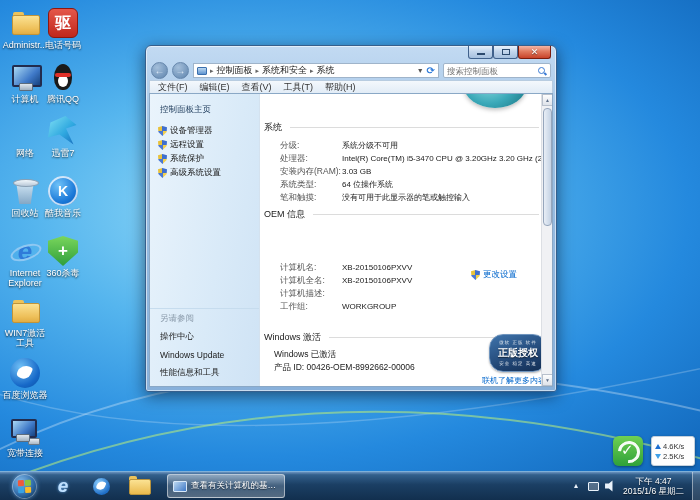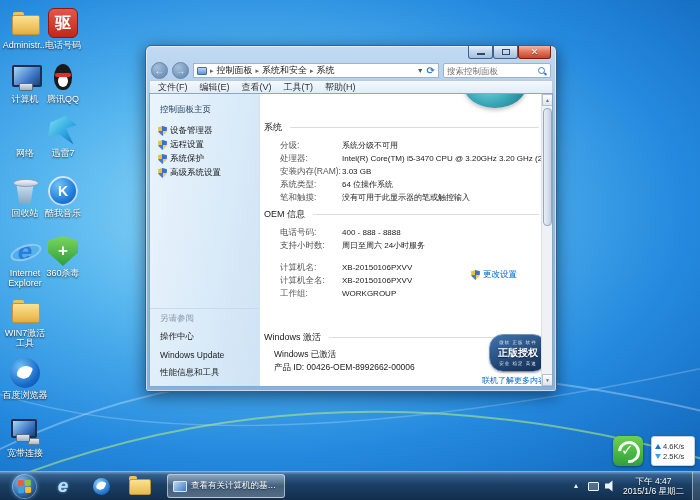--- a/index.html
+++ b/index.html
@@ -331,45 +331,39 @@
               </div>
             <div class="row">
                 <span class="lb">笔和触摸:</span>
                 <span class="val">没有可用于此显示器的笔或触控输入</span>
               </div>
           </div>
         </div>
 
         <div class="sect" style="top:114px">
           <div class="hd">OEM 信息</div>
-          <div class="rows">
-            <div class="row">
-                <span class="lb">电话号码:</span>
-                <span class="val">400 - 888 - 8888</span>
-              </div>
-            <div class="row">
-                <span class="lb">支持小时数:</span>
-                <span class="val">周日至周六  24小时服务</span>
-              </div>
-          </div>
         </div>
 
         <div class="sect" style="top:162px">
           <div class="chg">
             <span class="shield"></span>
             <span>更改设置</span>
           </div>
           <div class="rows">
             <div class="row">
                 <span class="lb">计算机名:</span>
                 <span class="val">XB-20150106PXVV</span>
               </div>
             <div class="row">
                 <span class="lb">计算机全名:</span>
                 <span class="val">XB-20150106PXVV</span>
+              </div>
+            <div class="row">
+                <span class="lb">计算机描述:</span>
+                <span class="val"></span>
               </div>
             <div class="row">
                 <span class="lb">工作组:</span>
                 <span class="val">WORKGROUP</span>
               </div>
           </div>
         </div>
 
         <div class="sect" style="top:237px">
           <div class="hd">Windows 激活</div>

